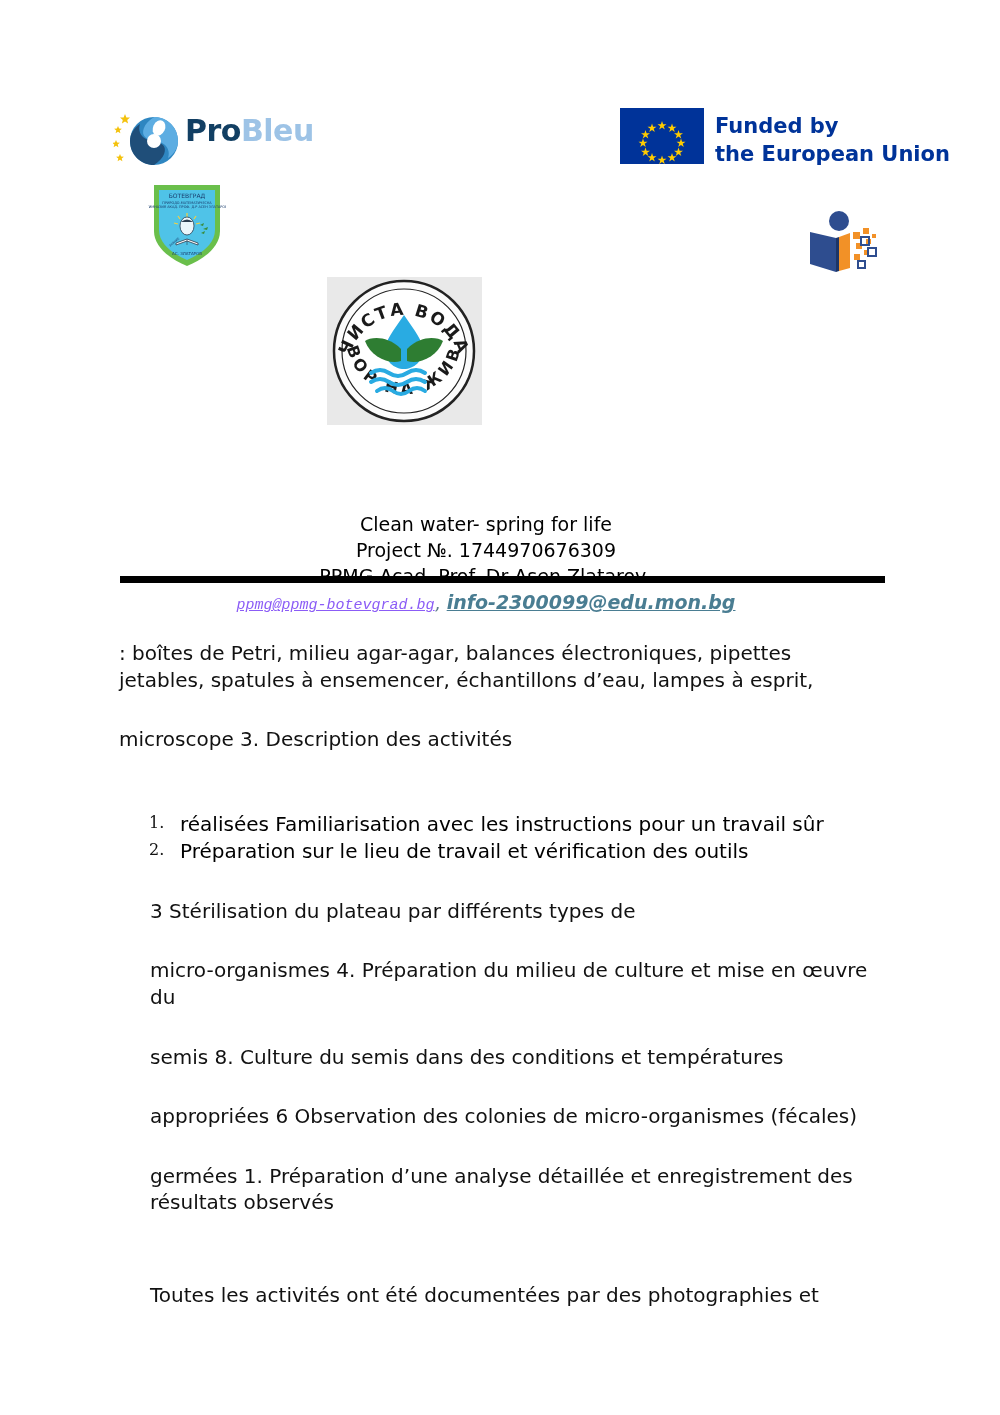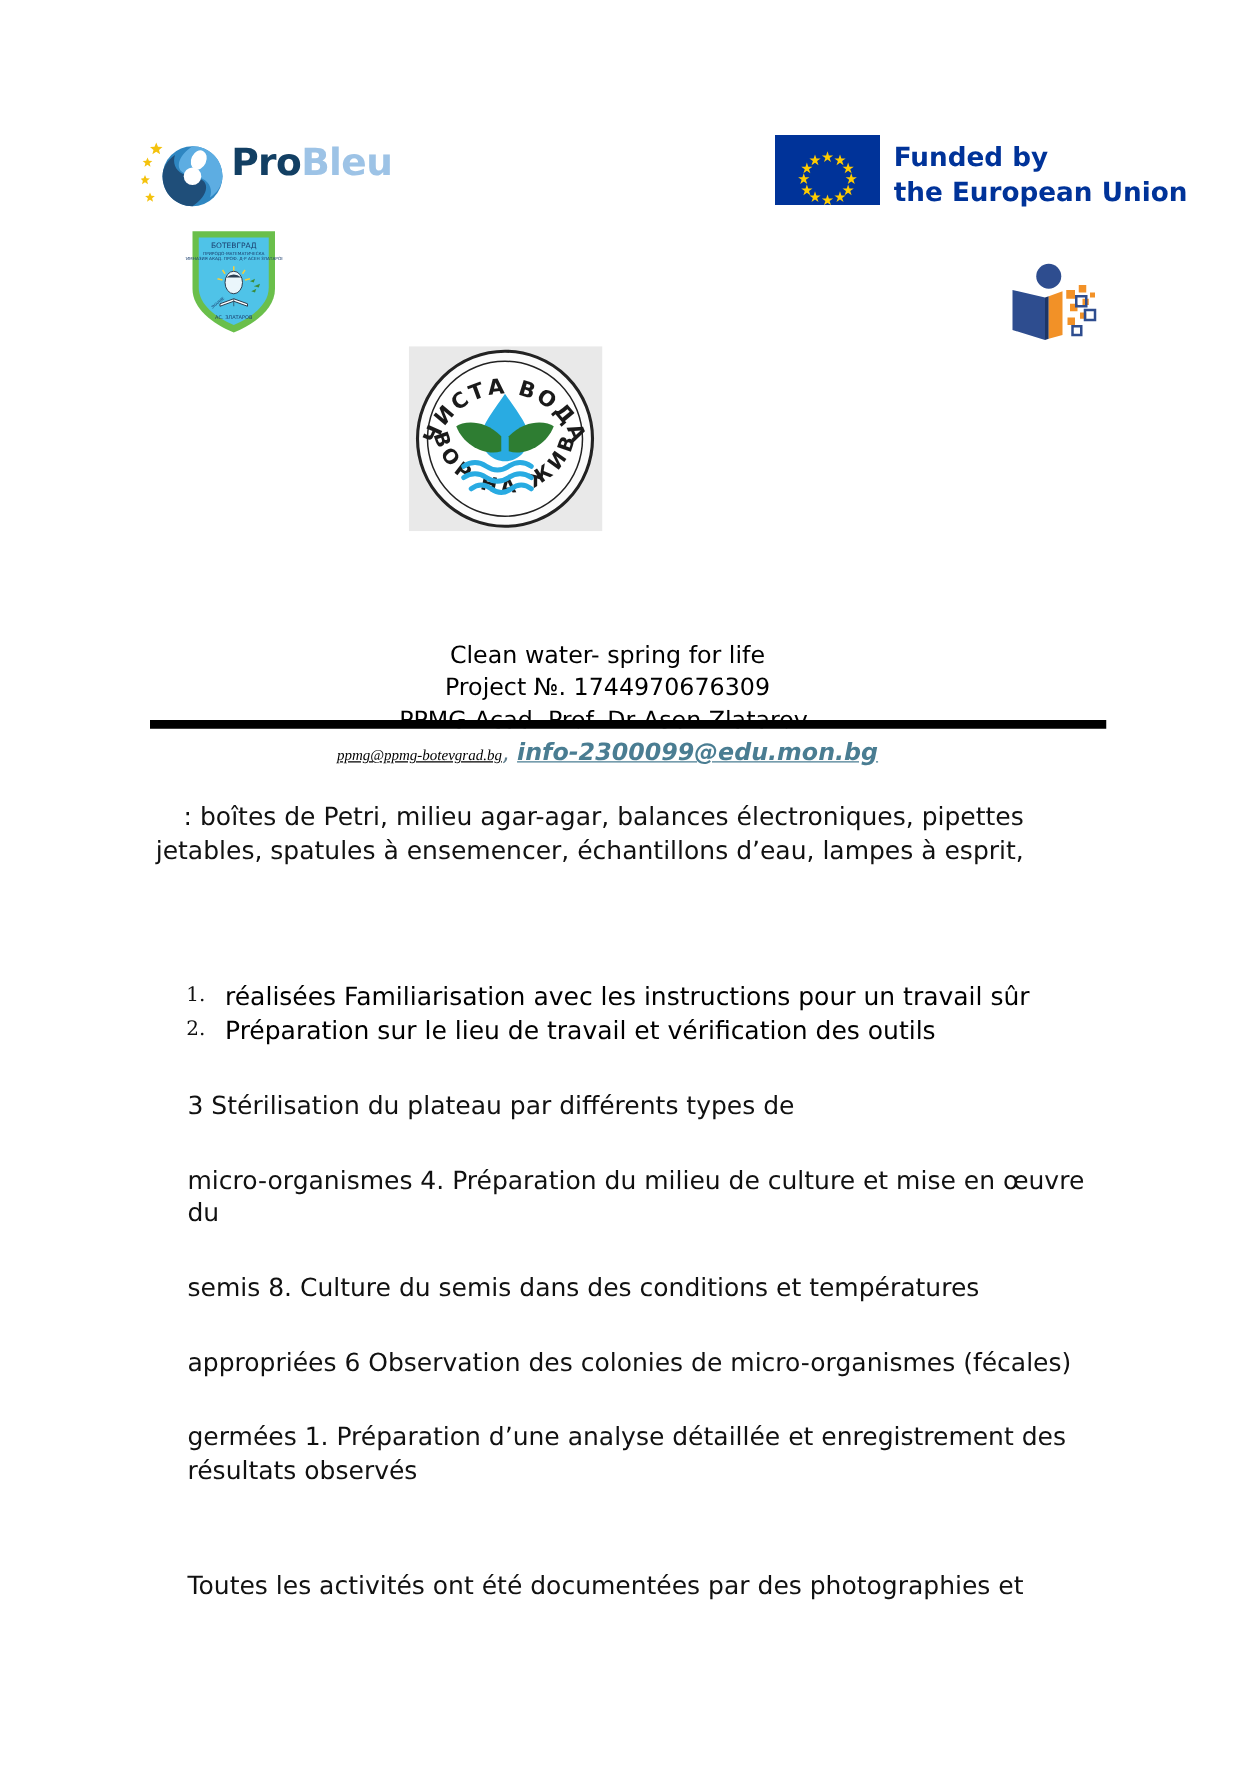--- a/index.html
+++ b/index.html
@@ -53,23 +53,23 @@
   
   #doc-header {
     position: absolute; left: 136px; top: 480px; width: 700px;
     text-align: center;
     font-family: "DejaVu Sans", sans-serif;
     font-size: 19px; line-height: 1.36; color: #000; margin-top: 32px;
   }
   #doc-header .hline { display: block; white-space: nowrap; }
   #email-line { margin-top: 1px; }
   .email-serif {
-    font-family: Liberation Serif, serif;
-    font-style: italic; font-size: 12px;
-    color: #000000; text-decoration: underline;
+    font-family: Liberation Mono, monospace;
+    font-style: italic; font-size: 15px;
+    color: #8b5cf6; text-decoration: underline;
   }
   .email-sans {
     font-family: "DejaVu Sans", sans-serif;
     font-style: italic; font-size: 19px;
     color: #4a7d92; text-decoration: underline; font-weight: bold;
   }
   .email-sep { color: #5f7d8c; font-family: "DejaVu Serif", serif; }
   #header-rule {
     position: absolute; left: 120px; top: 576px;
     width: 765px; height: 7px; background: #000000;
@@ -78,21 +78,21 @@
   
   #doc-body {
     position: absolute; left: 0; top: 640px; width: 1000px;
   }
   .para {
     font-family: "DejaVu Sans", sans-serif;
     font-size: 20px;
     line-height: 1.33;
     color: #111;
   }
-  .p-flush { margin: 0 0 0 119px; width: 700px; text-align: right; }
+  .p-flush { margin: 0 0 0 119px; width: 700px; }
   .p-indent { margin: 0 0 0 150px; width: 740px; }
   .gap-md { height: 33px; }
   .gap-lg { height: 58px; }
 
   ol#activity-list {
     margin: 0; padding: 0;
     list-style: none;
     font-family: "DejaVu Sans", sans-serif;
   }
   ol#activity-list li {
@@ -239,20 +239,21 @@
 
 <div id="doc-body">
 
   <div class="para p-flush">
     <span>: boîtes de Petri, milieu agar-agar, balances électroniques, pipettes</span>
     <span>jetables, spatules à ensemencer, échantillons d’eau, lampes à esprit,</span>
   </div>
 
   <div class="gap-md"></div>
 
+  <div class="para p-flush">microscope 3. Description des activités</div>
 
   <div class="gap-lg"></div>
 
   <ol id="activity-list">
     <li>
       <span class="num">1.</span>
       <span>réalisées Familiarisation avec les instructions pour un travail sûr</span>
     </li>
     <li>
       <span class="num">2.</span>

